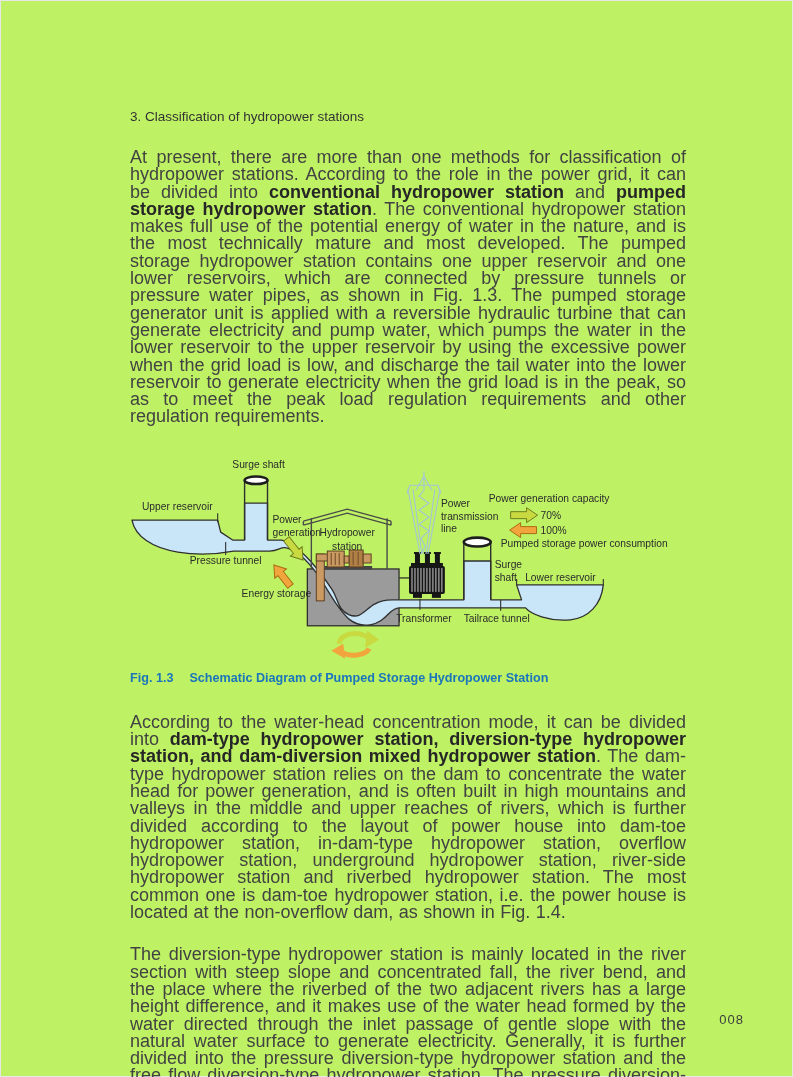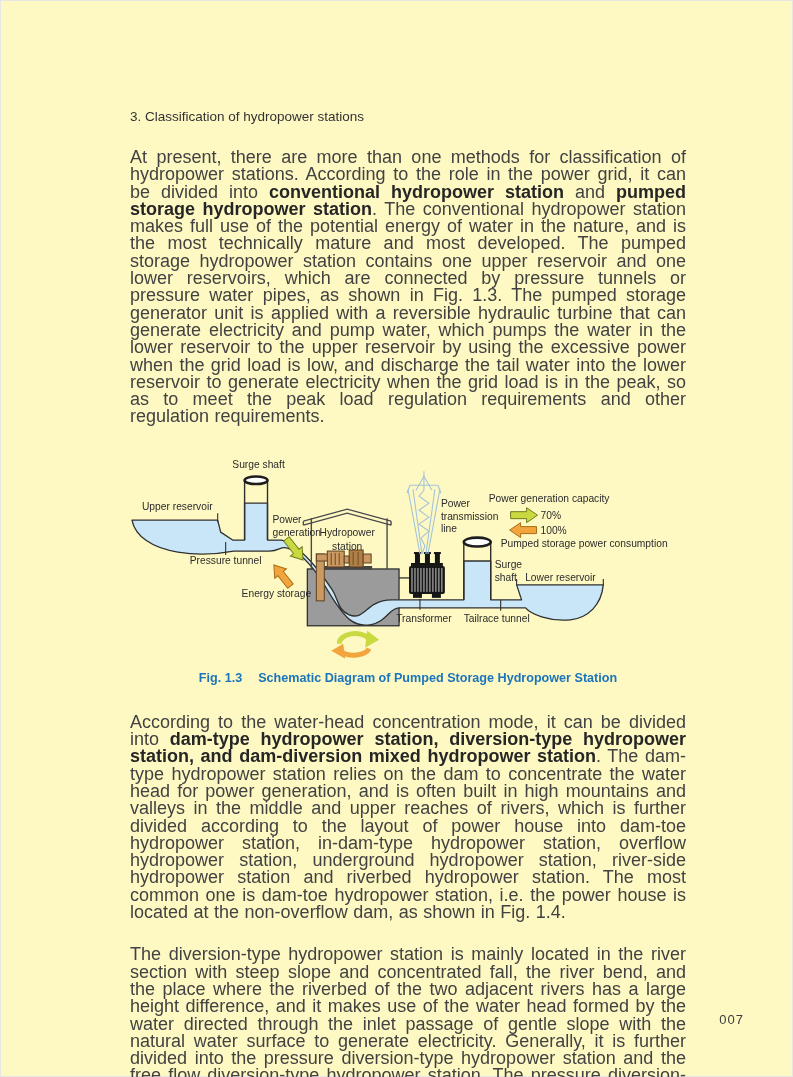--- a/index.html
+++ b/index.html
@@ -1,35 +1,35 @@
 <!DOCTYPE html>
 <html><head>
 <meta charset="utf-8">
 <style>
   html,body { margin:0; padding:0; background:#ffffff; }
   .page {
-    position:relative; width:793px; height:1077px; background:#fef9c3;
+    position:relative; width:793px; height:1077px; background:#bef264;
     box-shadow: inset 0 0 0 1px #e6e6e6;
     font-family:"Liberation Sans", sans-serif;
     color:#404040; overflow:hidden;
   }
   .content { position:absolute; left:130px; top:108px; width:556px; }
   h3.heading {
     margin:0 0 24px 0; font-size:13.5px; font-weight:normal; color:#333;
     line-height:17px;
   }
   p.body-text {
     margin:0; font-size:18px; line-height:17.3px; text-align:justify;
     color:#424242; word-spacing:0.5px;
   }
   p.body-text b { color:#262626; }
   .figure-block { margin:32px 0 0 0; }
   .figure-block svg { display:block; overflow:visible; }
   .figcaption {
-    margin-top:7px; text-align:center; font-size:12.6px; font-weight:bold;
+    margin-top:7px; text-align:left; font-size:12.6px; font-weight:bold;
     color:#1b75bc; line-height:17px;
   }
   .figcaption .cap-label { margin-right:16px; }
   .para2 { margin-top:27px !important; }
   .para3 { margin-top:25px !important; }
   .page-number {
     position:absolute; top:1012px; right:49px; font-size:13px; color:#3d3d3d;
     letter-spacing:1px;
   }
   
@@ -180,14 +180,14 @@
         <span class="cap-label">Fig. 1.3</span><span>Schematic Diagram of Pumped Storage Hydropower Station</span>
       </div>
     </div>
 
     <p class="body-text para2"><span>According to the water-head concentration mode, it can be divided into </span><b>dam-type hydropower station, diversion-type hydropower station, and dam-diversion mixed hydropower station</b><span>. The dam-type hydropower station relies on the dam to concentrate the water head for power generation, and is often built in high mountains and valleys in the middle and upper reaches of rivers, which is further divided according to the layout of power house into dam-toe hydropower station, in-dam-type hydropower station, overflow hydropower station, underground hydropower station, river-side hydropower station and riverbed hydropower station. The most common one is dam-toe hydropower station, i.e. the power house is located at the non-overflow dam, as shown in Fig. 1.4.</span></p>
 
     <p class="body-text para3"><span>The diversion-type hydropower station is mainly located in the river section with steep slope and concentrated fall, the river bend, and the place where the riverbed of the two adjacent rivers has a large height difference, and it makes use of the water head formed by the water directed through the inlet passage of gentle slope with the natural water surface to generate electricity. Generally, it is further divided into the pressure diversion-type hydropower station and the free flow diversion-type hydropower station. The pressure diversion-type hydropower station is designed with a pressurized tunnel or steel tube to transport water from the water inlet to the power house, and sometimes, a surge chamber may be required, and its power house can be set on river side, under the ground or above the ground. For the free flow diversion-type hydropower station, the water is transported to the forebay through the free-</span></p>
 
   </div>
 
-  <div class="page-number">007</div>
+  <div class="page-number">008</div>
 </div>
 
 </body></html>

